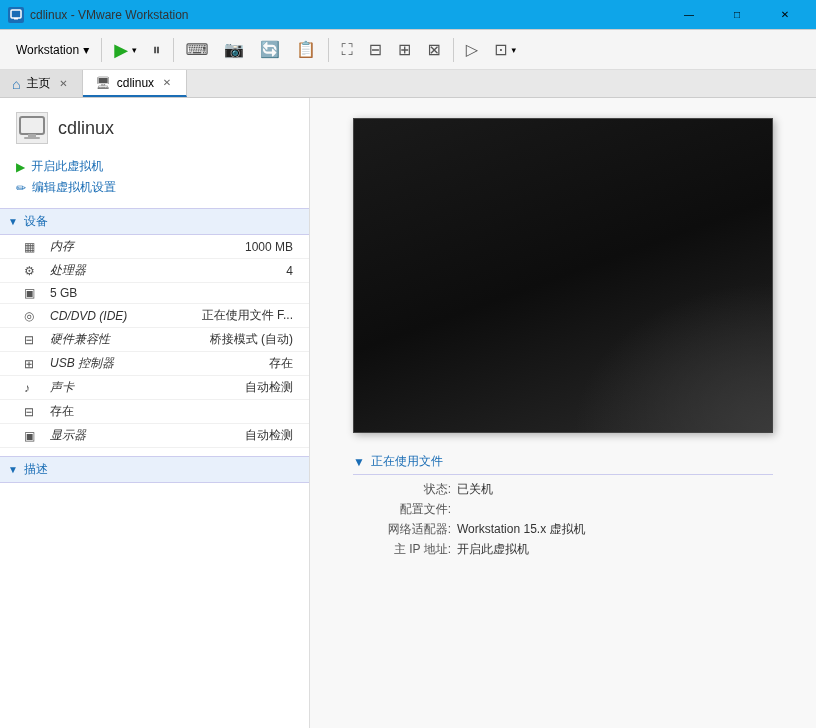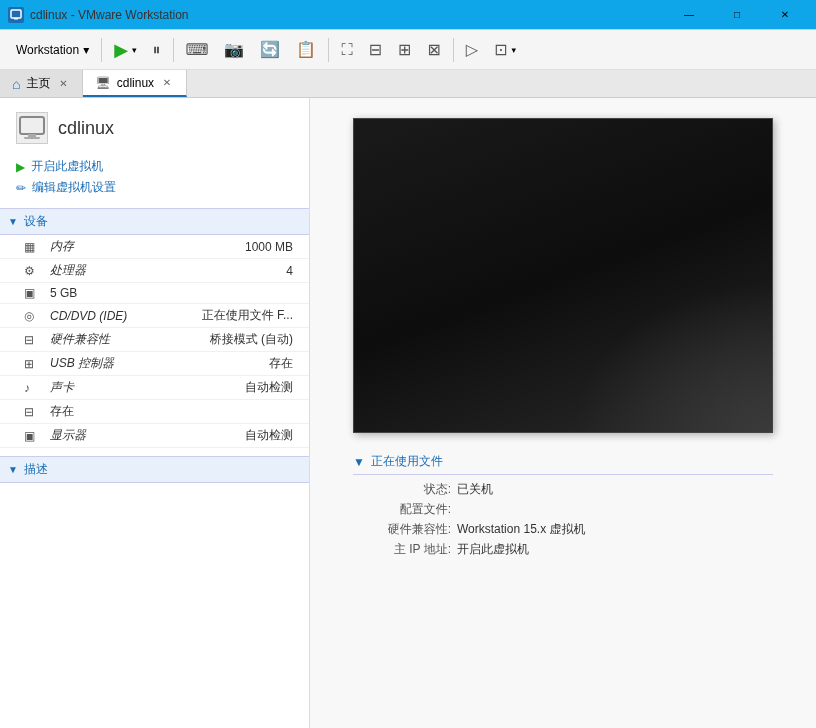--- a/index.html
+++ b/index.html
@@ -432,21 +432,21 @@
       </div>
       <div class="vm-details-content">
         <div class="detail-row">
           <span class="detail-label">状态:</span>
           <span class="detail-value">已关机</span>
         </div>
         <div class="detail-row">
           <span class="detail-label">配置文件:</span>
         </div>
         <div class="detail-row">
-          <span class="detail-label">硬件兼容性:</span>
+          <span class="detail-label">网络适配器:</span>
           <span class="detail-value">Workstation 15.x 虚拟机</span>
         </div>
         <div class="detail-row">
           <span class="detail-label">主 IP 地址:</span>
           <span class="detail-value">开启此虚拟机</span>
         </div>
       </div>
     </div>
 
   </div>

